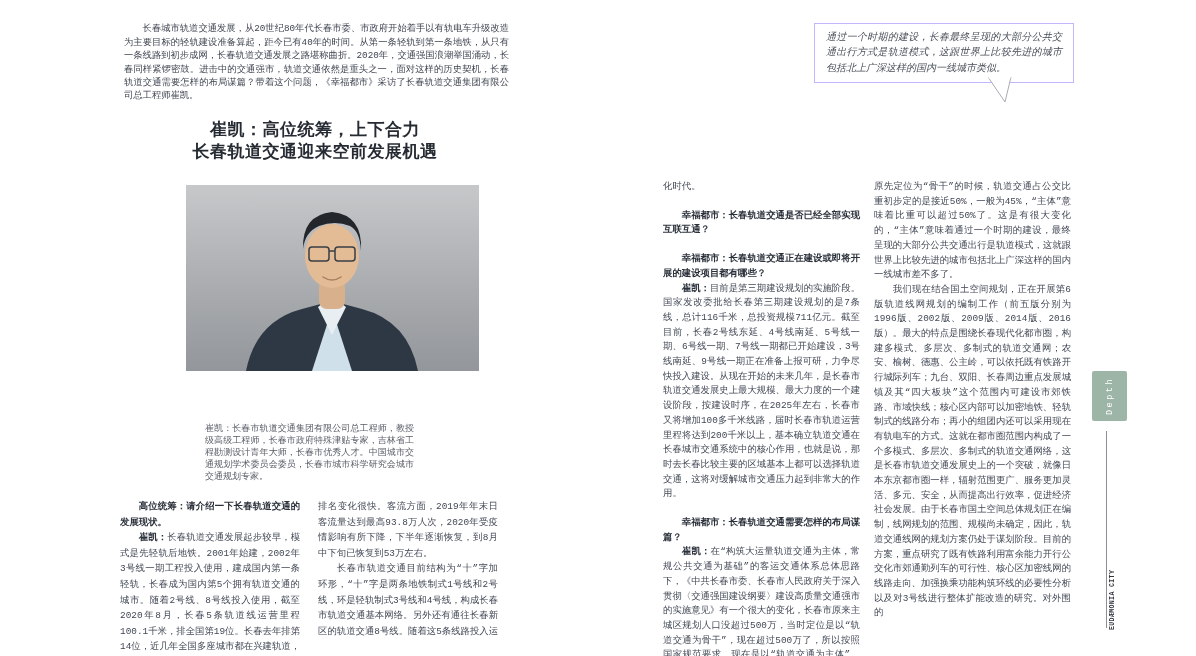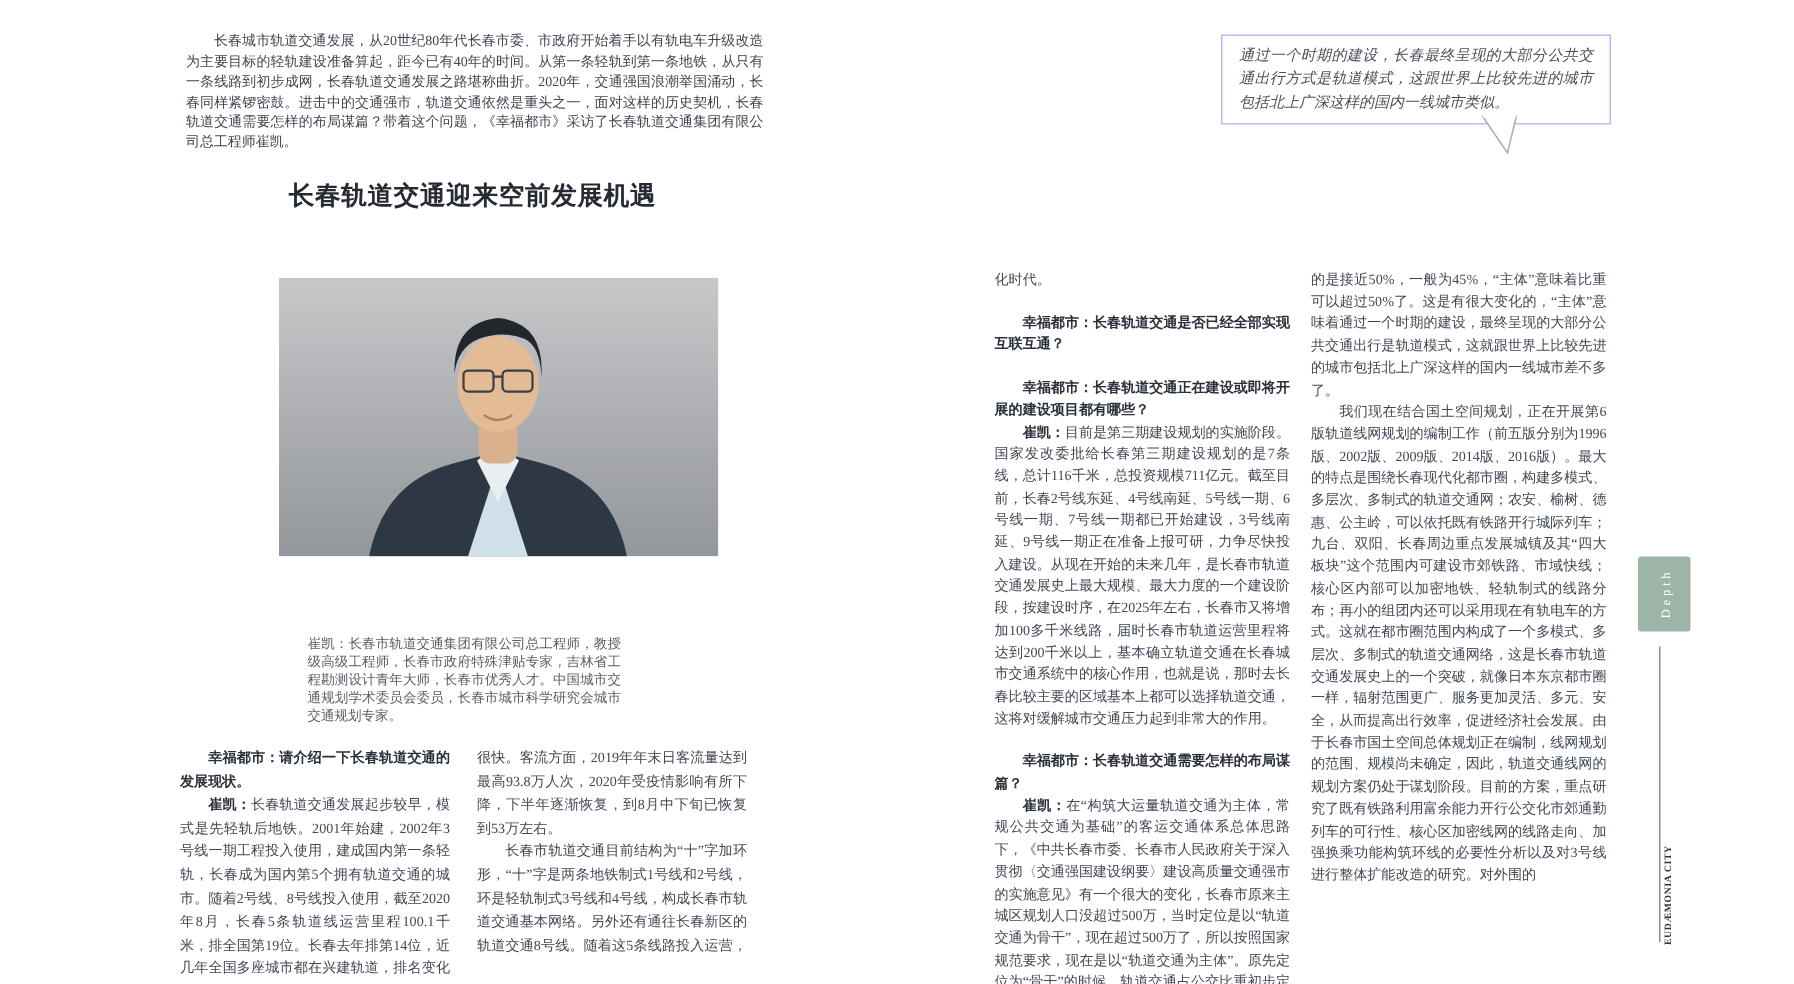--- a/index.html
+++ b/index.html
@@ -1,18 +1,18 @@
 <!DOCTYPE html>
 <html><head>
 <meta charset="utf-8">
 <style>
   html,body{margin:0;padding:0;background:#fff;}
   .spread{
     position:relative;width:1172px;height:656px;background:#ffffff;
-    font-family:Liberation Serif, serif;color:#414855;overflow:hidden;
+    font-family:Liberation Mono, monospace;color:#414855;overflow:hidden;
   }
   
   .intro{
     position:absolute;left:124px;top:13px;width:385px;
     font-size:9.3px;line-height:13.4px;text-align:justify;text-indent:2em;color:#3f4551;
   }
   .title-block{position:absolute;left:105px;top:120px;width:420px;text-align:center;color:#262b33;}
   .title-block .t{font-size:17px;font-weight:700;line-height:22px;letter-spacing:0.5px;}
   .photo{position:absolute;left:186px;top:185px;width:293px;height:186px;overflow:hidden;}
   .photo svg{display:block;}
@@ -60,20 +60,21 @@
   }
 </style>
 </head>
 <body>
 
 <div class="spread">
 
   <p class="intro">长春城市轨道交通发展，从20世纪80年代长春市委、市政府开始着手以有轨电车升级改造为主要目标的轻轨建设准备算起，距今已有40年的时间。从第一条轻轨到第一条地铁，从只有一条线路到初步成网，长春轨道交通发展之路堪称曲折。2020年，交通强国浪潮举国涌动，长春同样紧锣密鼓。进击中的交通强市，轨道交通依然是重头之一，面对这样的历史契机，长春轨道交通需要怎样的布局谋篇？带着这个问题，《幸福都市》采访了长春轨道交通集团有限公司总工程师崔凯。</p>
 
   <div class="title-block">
+    <div class="t">崔凯：高位统筹，上下合力</div>
     <div class="t">长春轨道交通迎来空前发展机遇</div>
   </div>
 
   <div class="photo">
     <svg width="293" height="186" viewBox="0 0 293 186" xmlns="http://www.w3.org/2000/svg">
       <defs>
         <linearGradient id="bg" x1="0" y1="0" x2="0" y2="1">
           <stop offset="0" stop-color="#c6c8ca"></stop>
           <stop offset="1" stop-color="#93969a"></stop>
         </linearGradient>
@@ -93,21 +94,21 @@
       <rect x="149" y="62" width="20" height="14" rx="3" fill="none" stroke="#3a3f45" stroke-width="1.5"></rect>
       <line x1="143" y1="66" x2="149" y2="66" stroke="#3a3f45" stroke-width="1.5"></line>
 
       <path d="M137,92 Q146,98 155,92" fill="none" stroke="#a97f5e" stroke-width="1.5" stroke-linecap="round"></path>
     </svg>
   </div>
 
   <p class="caption">崔凯：长春市轨道交通集团有限公司总工程师，教授级高级工程师，长春市政府特殊津贴专家，吉林省工程勘测设计青年大师，长春市优秀人才。中国城市交通规划学术委员会委员，长春市城市科学研究会城市交通规划专家。</p>
 
   <div class="flow left-flow">
-    <p class="q">幸福都市：请介绍一下长春轨道交通的发展现状。</p>
+    <p class="q">高位统筹：请介绍一下长春轨道交通的发展现状。</p>
     <p class="a"><b>崔凯：</b><span>长春轨道交通发展起步较早，模式是先轻轨后地铁。2001年始建，2002年3号线一期工程投入使用，建成国内第一条轻轨，长春成为国内第5个拥有轨道交通的城市。随着2号线、8号线投入使用，截至2020年8月，长春5条轨道线运营里程100.1千米，排全国第19位。长春去年排第14位，近几年全国多座城市都在兴建轨道，排名变化很快。客流方面，2019年年末日客流量达到最高93.8万人次，2020年受疫情影响有所下降，下半年逐渐恢复，到8月中下旬已恢复到53万左右。</span></p>
     <p class="a">长春市轨道交通目前结构为“十”字加环形，“十”字是两条地铁制式1号线和2号线，环是轻轨制式3号线和4号线，构成长春市轨道交通基本网络。另外还有通往长春新区的轨道交通8号线。随着这5条线路投入运营，轨道交通初步成网，长春市从轻轨时代进入地铁时代，又进入现在的网络</p>
   </div>
 
   <div class="quote-box">
     <span>通过一个时期的建设，长春最终呈现的大部分公共交通出行方式是轨道模式，这跟世界上比较先进的城市包括北上广深这样的国内一线城市类似。</span>
   </div>
   <svg class="quote-tail" width="34" height="28" viewBox="0 0 34 28">
     <path d="M3,0 L20,25 L26,0" fill="#ffffff" stroke="#a8acb2" stroke-width="1"></path>
     <rect x="3.5" y="0" width="22" height="1.5" fill="#ffffff"></rect>

